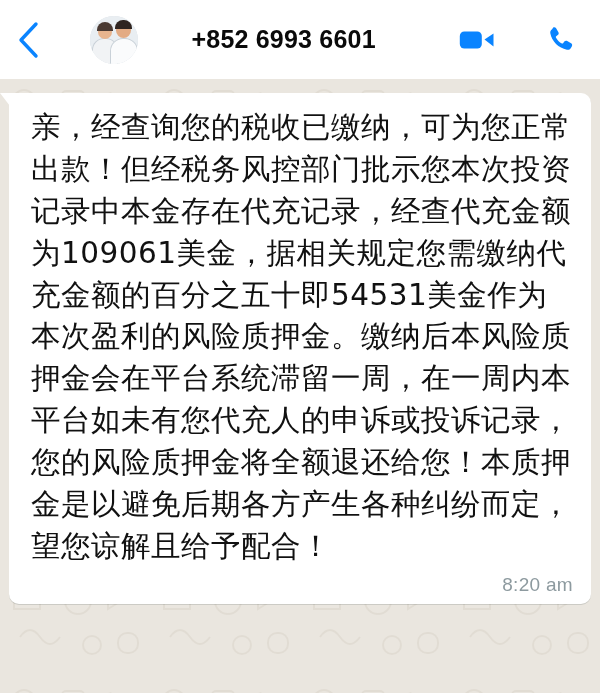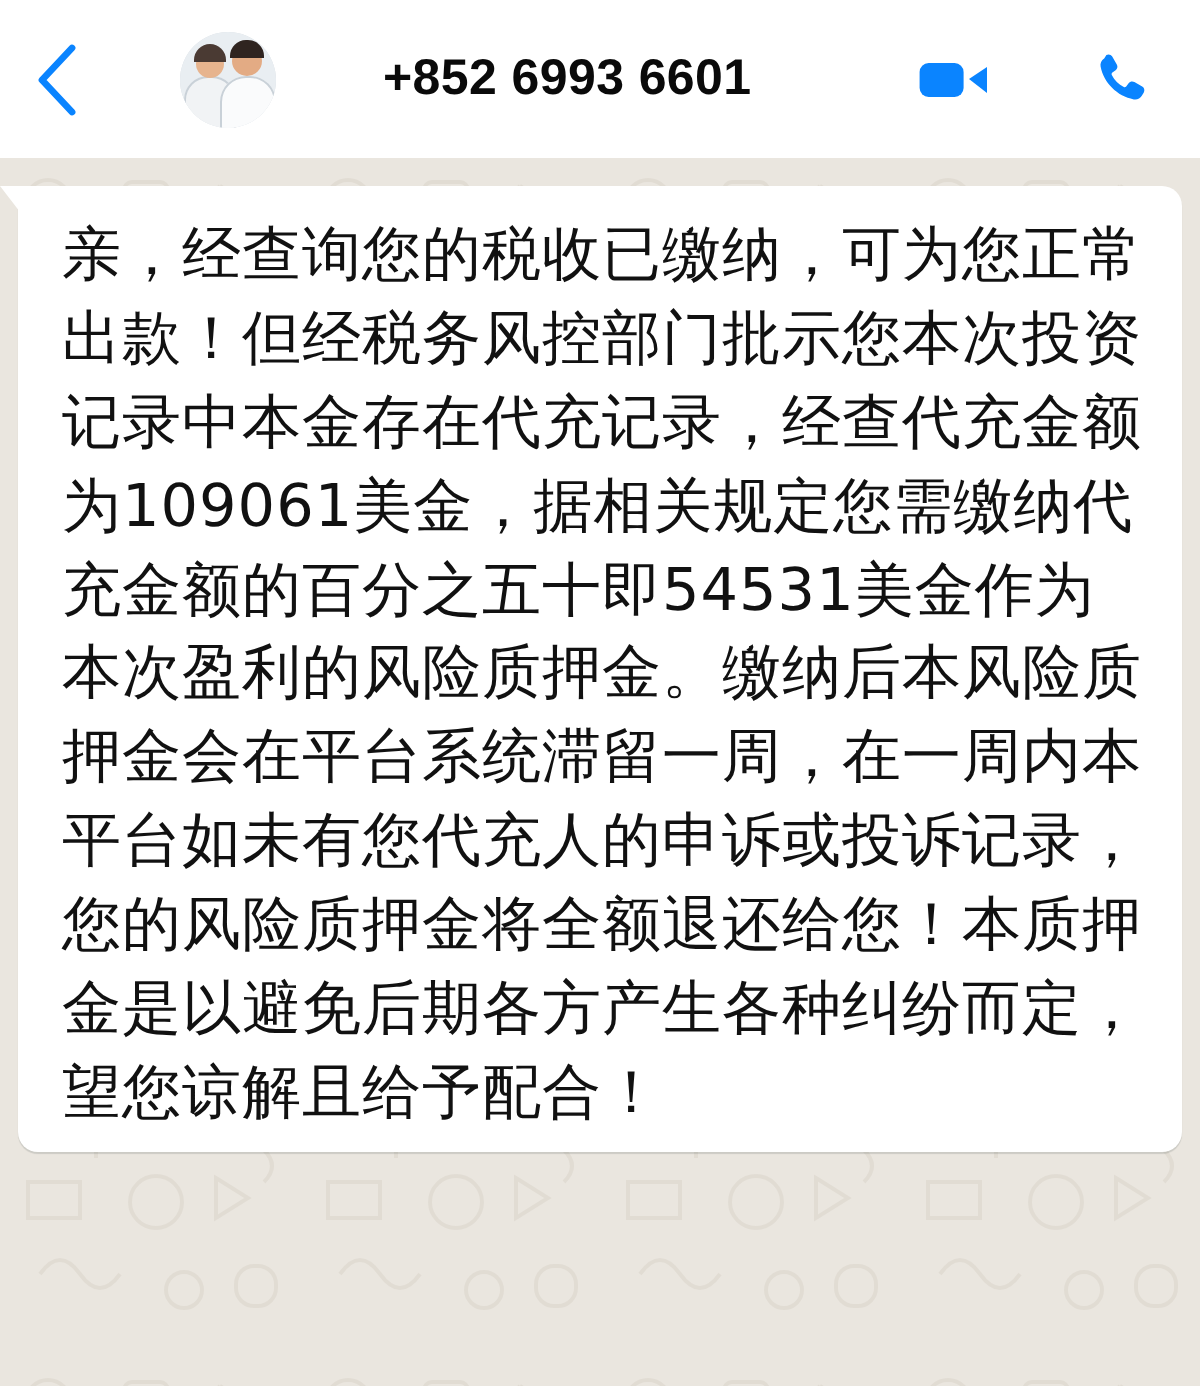--- a/index.html
+++ b/index.html
@@ -260,17 +260,20 @@
             </g>
           </pattern>
         </defs>
         <rect x="0" y="0" width="600" height="614" fill="url(#doodle)"></rect>
       </svg>
     </div>
 
     <div class="bubble-wrap">
       <div class="bubble">
         <div class="msg-text">亲，经查询您的税收已缴纳，可为您正常出款！但经税务风控部门批示您本次投资记录中本金存在代充记录，经查代充金额为109061美金，据相关规定您需缴纳代充金额的百分之五十即54531美金作为本次盈利的风险质押金。缴纳后本风险质押金会在平台系统滞留一周，在一周内本平台如未有您代充人的申诉或投诉记录，您的风险质押金将全额退还给您！本质押金是以避免后期各方产生各种纠纷而定，望您谅解且给予配合！</div>
+        <div class="meta-row">
+          <div class="timestamp">8:20 am</div>
+        </div>
       </div>
     </div>
 
   </div>
 </div>
 
 </body></html>

